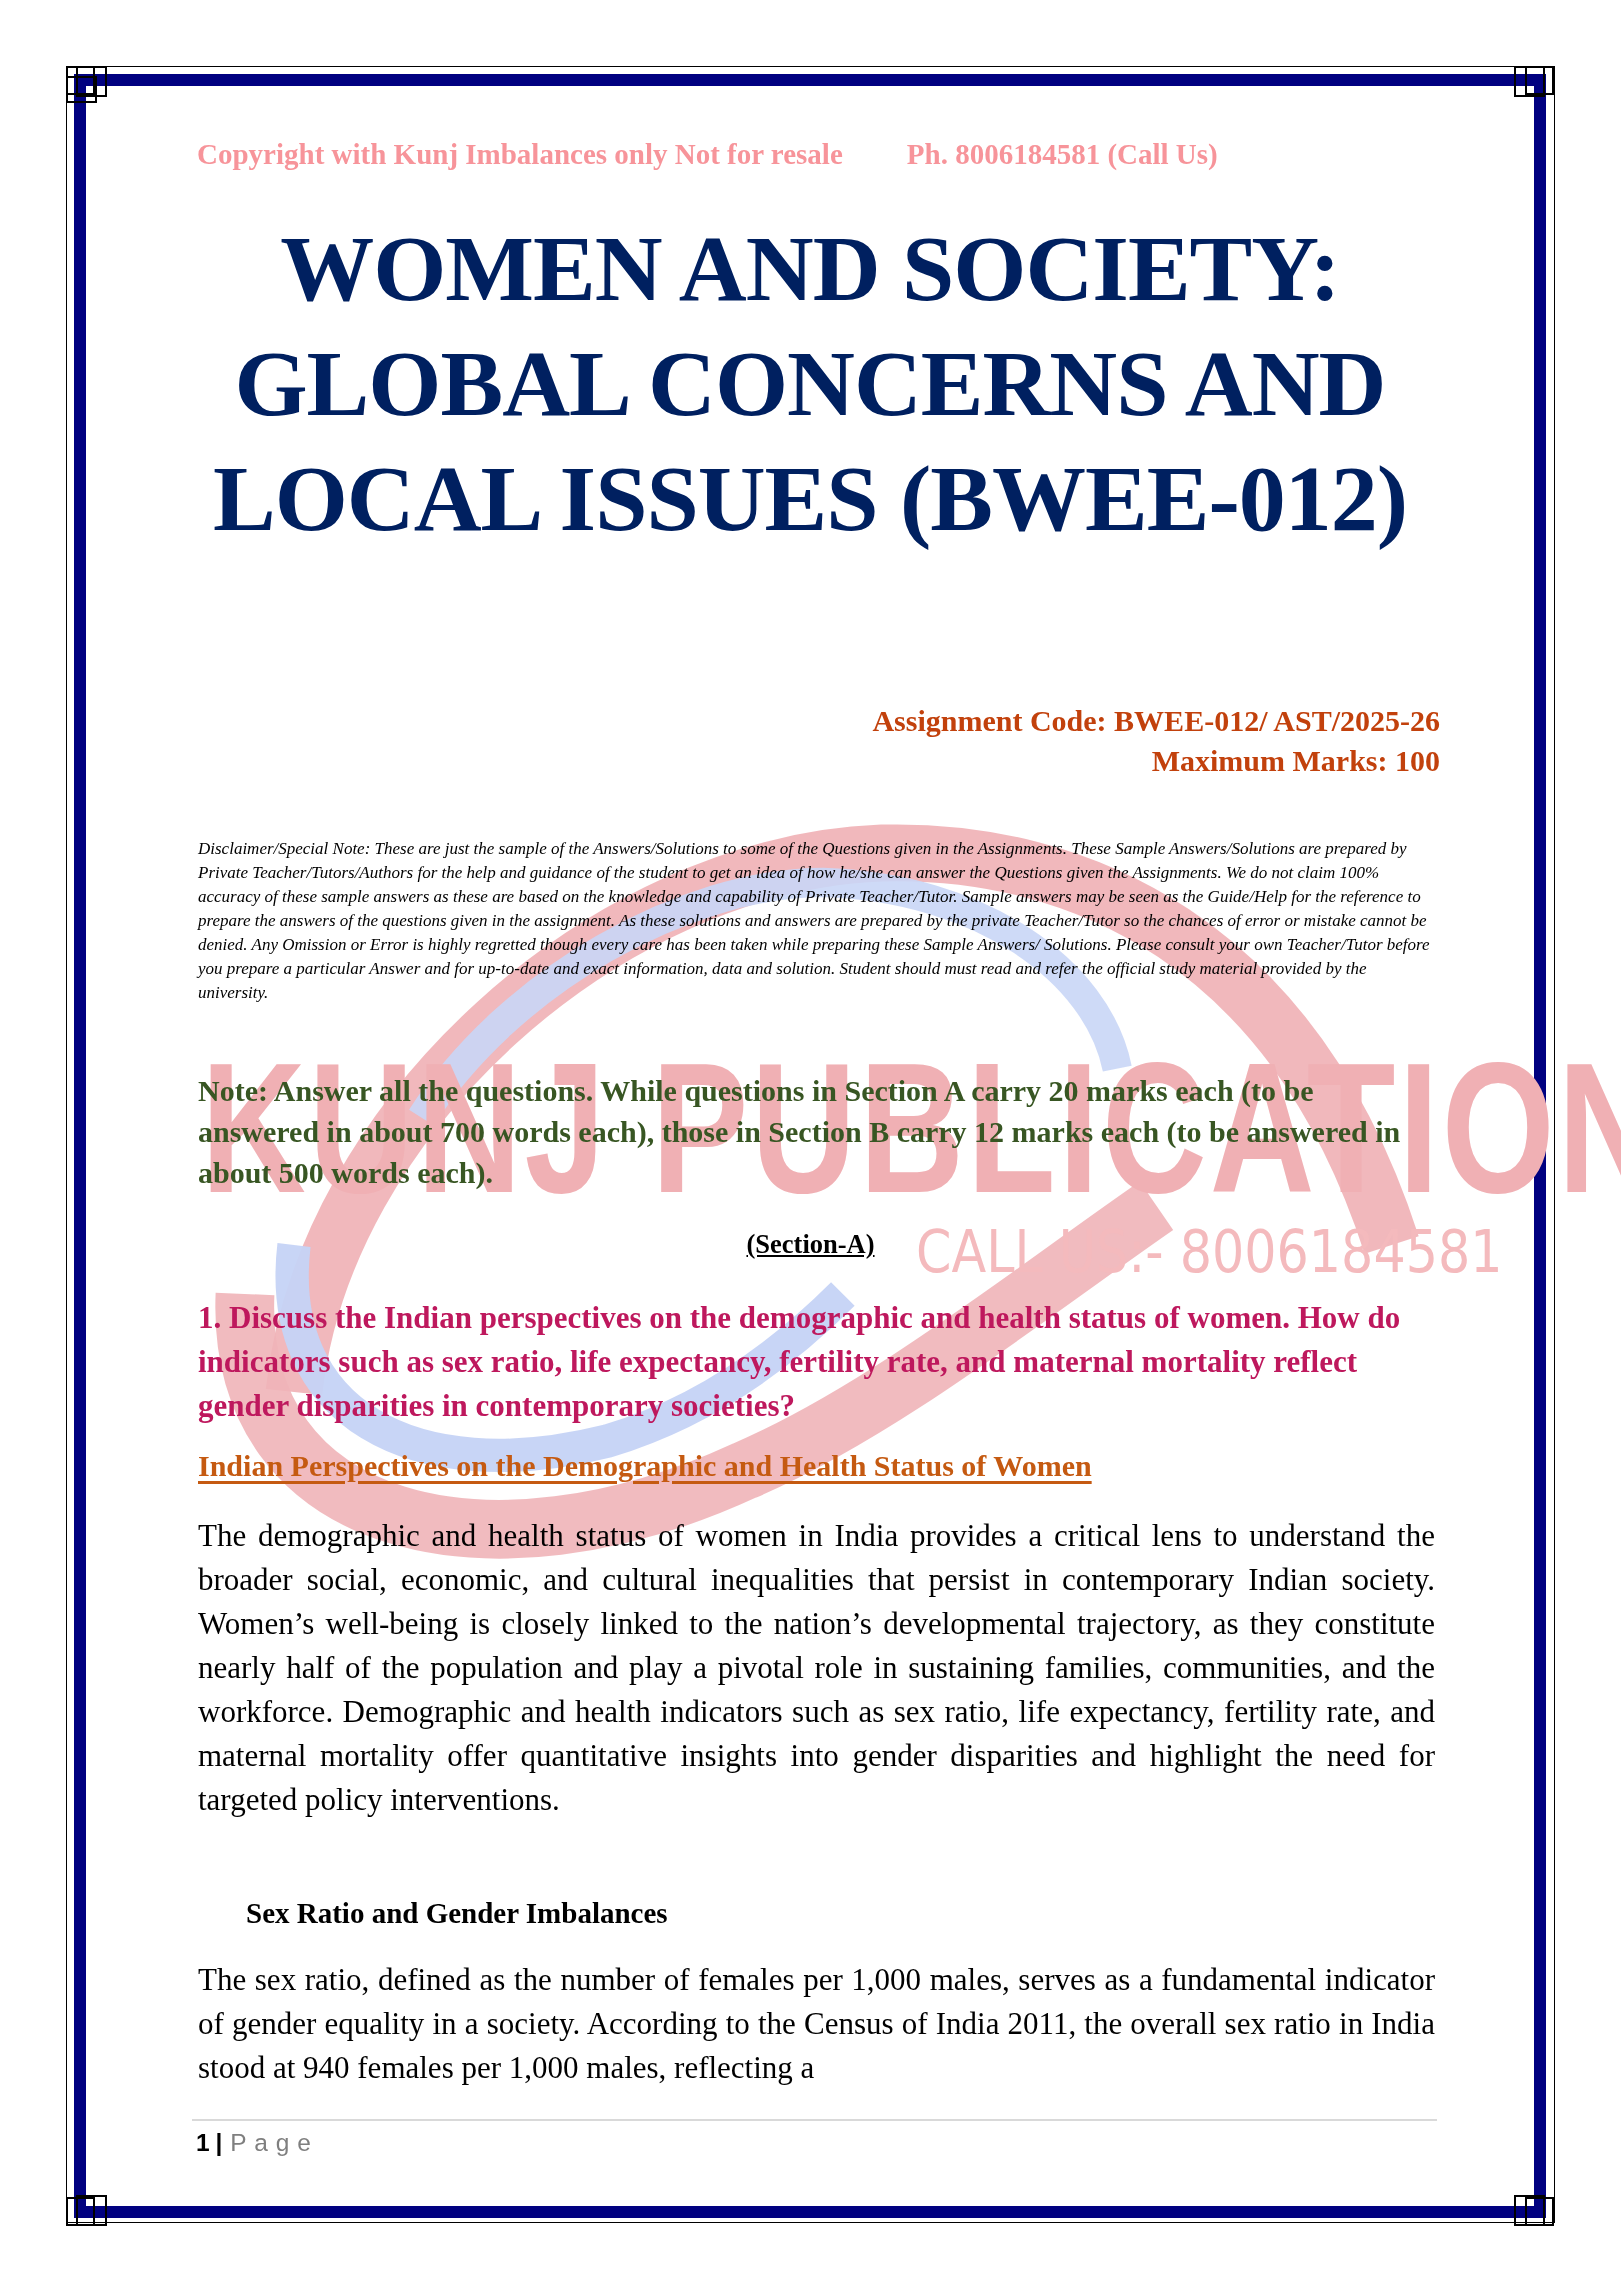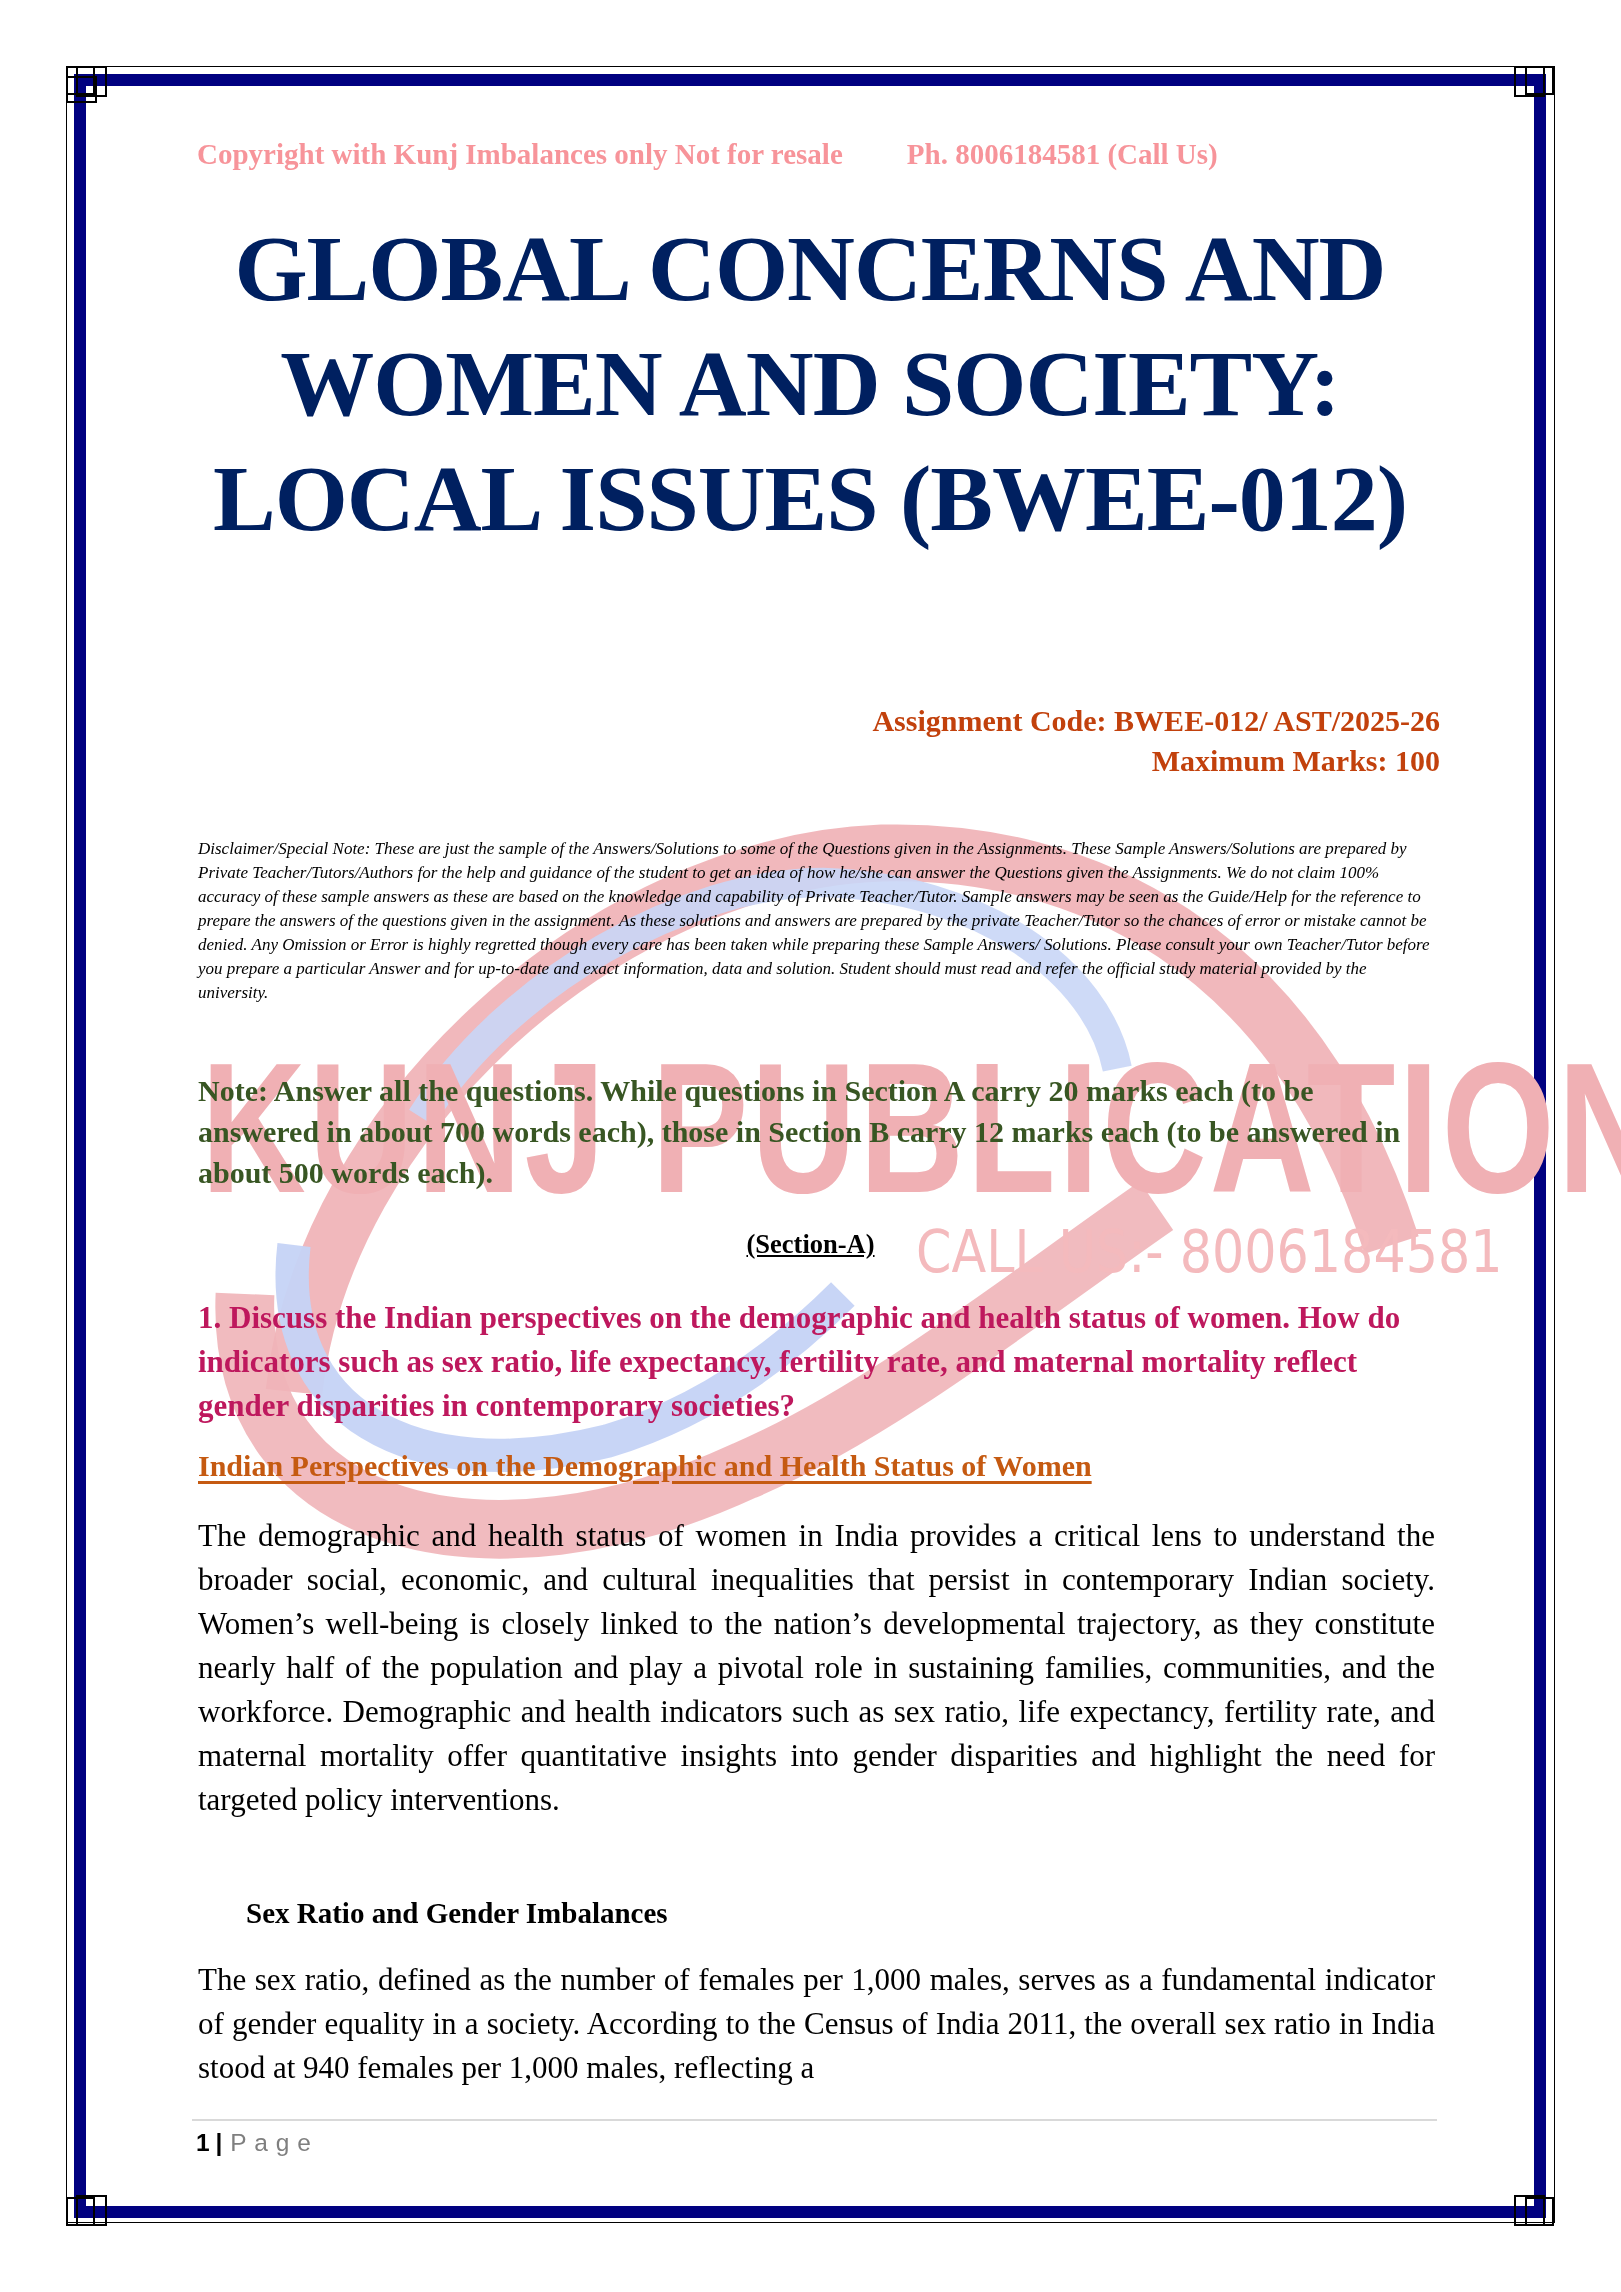--- a/index.html
+++ b/index.html
@@ -70,22 +70,22 @@
   <div class="wm-call">CALL US:- 8006184581</div>
 </div>
 
 <div class="content">
 
   <div class="copyright">
     <span>Copyright with Kunj Imbalances only Not for resale</span><span class="phone">Ph. 8006184581 (Call Us)</span>
   </div>
 
   <div class="main-title">
+    <div>WOMEN AND SOCIETY:</div>
     <div>GLOBAL CONCERNS AND</div>
-    <div>WOMEN AND SOCIETY:</div>
     <div>LOCAL ISSUES (BWEE-012)</div>
   </div>
 
   <div class="assign">
     <div>Assignment Code: BWEE-012/ AST/2025-26</div>
     <div>Maximum Marks: 100</div>
   </div>
 
   <div class="disclaimer">Disclaimer/Special Note: These are just the sample of the Answers/Solutions to some of the Questions given in the Assignments. These Sample Answers/Solutions are prepared by Private Teacher/Tutors/Authors for the help and guidance of the student to get an idea of how he/she can answer the Questions given the Assignments. We do not claim 100% accuracy of these sample answers as these are based on the knowledge and capability of Private Teacher/Tutor. Sample answers may be seen as the Guide/Help for the reference to prepare the answers of the questions given in the assignment. As these solutions and answers are prepared by the private Teacher/Tutor so the chances of error or mistake cannot be denied. Any Omission or Error is highly regretted though every care has been taken while preparing these Sample Answers/ Solutions. Please consult your own Teacher/Tutor before you prepare a particular Answer and for up-to-date and exact information, data and solution. Student should must read and refer the official study material provided by the university.</div>
 

